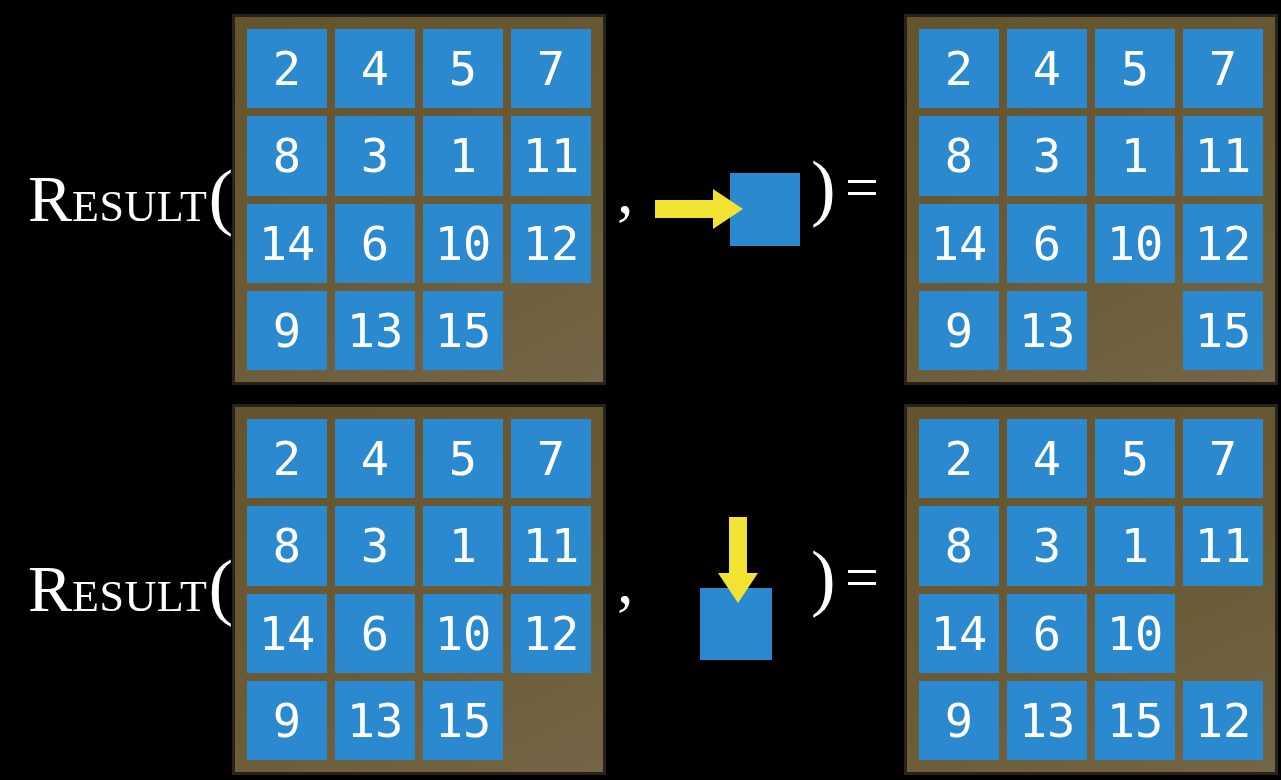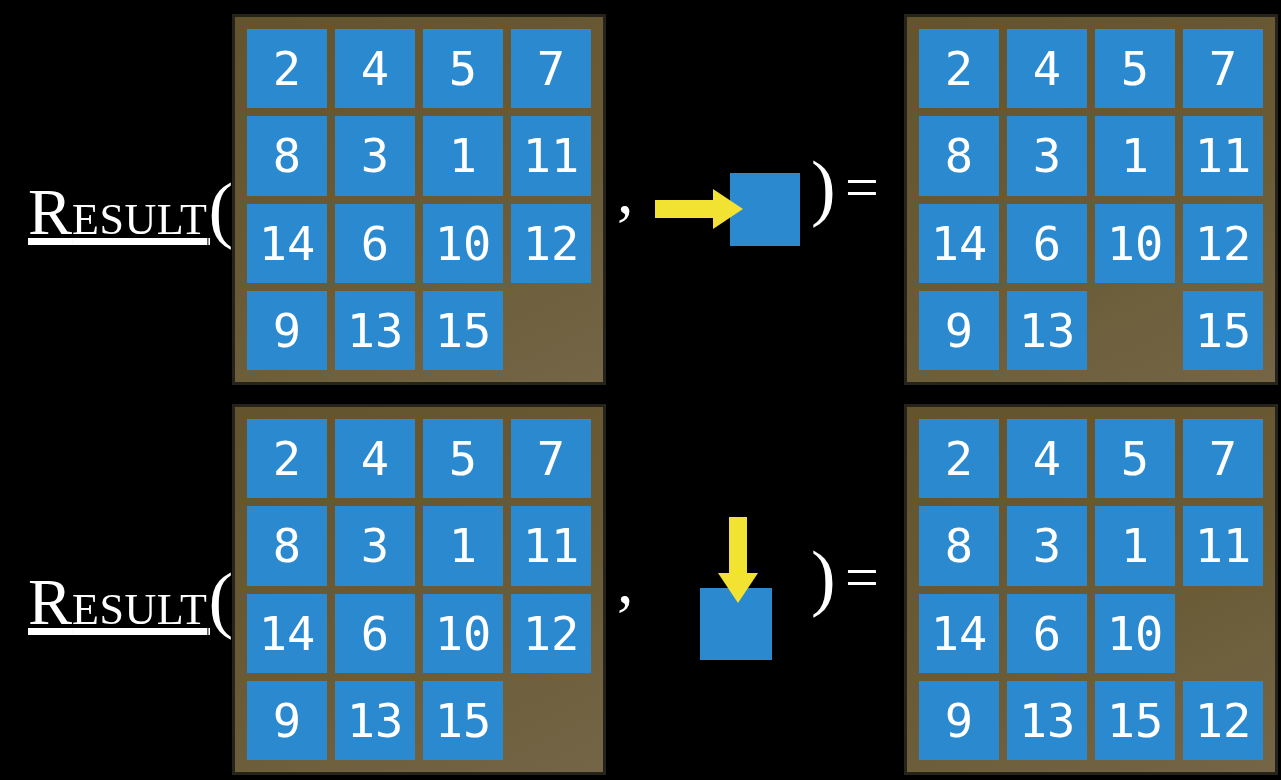--- a/index.html
+++ b/index.html
@@ -8,23 +8,23 @@
     background: var(--background, #000);
     position: relative; overflow: hidden;
     font-family: "Liberation Serif", serif;
   }
   .example { position: absolute; left: 0; width: 1281px; height: 390px; }
   .example.first  { top: 0; }
   .example.second { top: 390px; }
 
   
   .result-label {
-    position: absolute; left: 28px; top: 172px;
+    position: absolute; left: 28px; top: 159px;
     color: var(--label-text, #fff);
-    font-size: 74px; line-height: 1; white-space: nowrap; text-decoration: underline;
+    font-size: 74px; line-height: 1; white-space: nowrap;
   }
   .result-label .cap   { font-size: 66px; }
   .result-label .sc    { font-size: 44px; letter-spacing: 0.5px; }
   .result-label .paren { font-size: 74px; margin-left: 1px; }
 
   .comma {
     position: absolute; left: 617px; top: 158px;
     color: var(--label-text, #fff); font-size: 66px; line-height: 1;
   }
   .close-paren {

